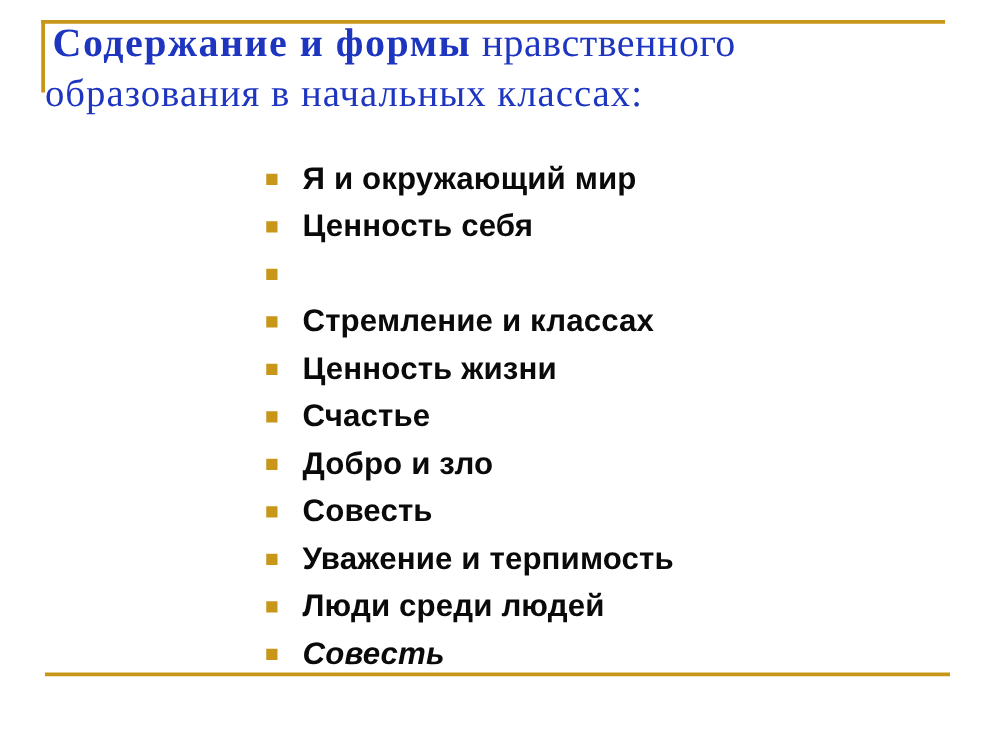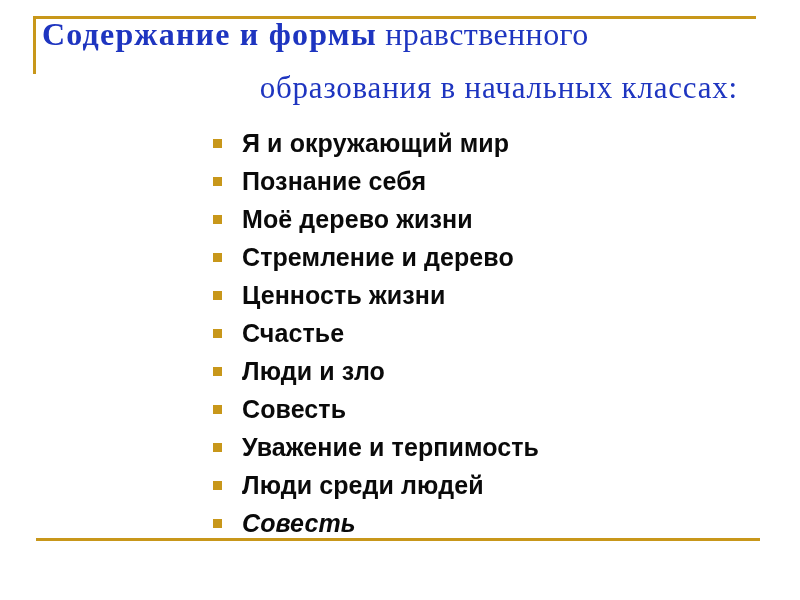--- a/index.html
+++ b/index.html
@@ -71,22 +71,22 @@
     letter-spacing: 1.2px;
   }
   .title-line1 .light {
     font-weight: normal;
     letter-spacing: 0.4px;
   }
   .title-line2 {
     font-size: 31px;
     font-weight: normal;
     letter-spacing: 0.8px;
-    margin-top: 20px;
-    text-align: right;
+    margin-top: 7px;
+    text-align: left;
     padding-right: 26px;
   }
 
   
   .bullet-list {
     position: absolute;
     left: 212px;
     top: 124px;
     width: 560px;
     margin: 0;
@@ -138,41 +138,40 @@
     <div class="title-line2">образования в начальных классах:</div>
   </div>
 
   <ul class="bullet-list">
     <li class="bullet-item">
       <span class="bullet-marker"></span>
       <span class="bullet-label">Я и окружающий мир</span>
     </li>
     <li class="bullet-item">
       <span class="bullet-marker"></span>
-      <span class="bullet-label">Познание себя</span>
+      <span class="bullet-label">Ценность себя</span>
     </li>
     <li class="bullet-item">
       <span class="bullet-marker"></span>
-      <span class="bullet-label">Моё дерево жизни</span>
     </li>
     <li class="bullet-item">
       <span class="bullet-marker"></span>
-      <span class="bullet-label">Стремление и дерево</span>
+      <span class="bullet-label">Стремление и классах</span>
     </li>
     <li class="bullet-item">
       <span class="bullet-marker"></span>
       <span class="bullet-label">Ценность жизни</span>
     </li>
     <li class="bullet-item">
       <span class="bullet-marker"></span>
       <span class="bullet-label">Счастье</span>
     </li>
     <li class="bullet-item">
       <span class="bullet-marker"></span>
-      <span class="bullet-label">Люди и зло</span>
+      <span class="bullet-label">Добро и зло</span>
     </li>
     <li class="bullet-item">
       <span class="bullet-marker"></span>
       <span class="bullet-label">Совесть</span>
     </li>
     <li class="bullet-item">
       <span class="bullet-marker"></span>
       <span class="bullet-label">Уважение и терпимость</span>
     </li>
     <li class="bullet-item">

